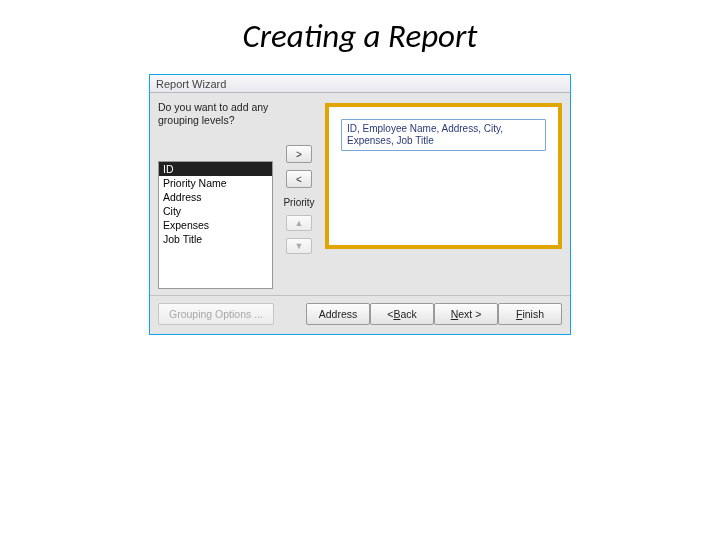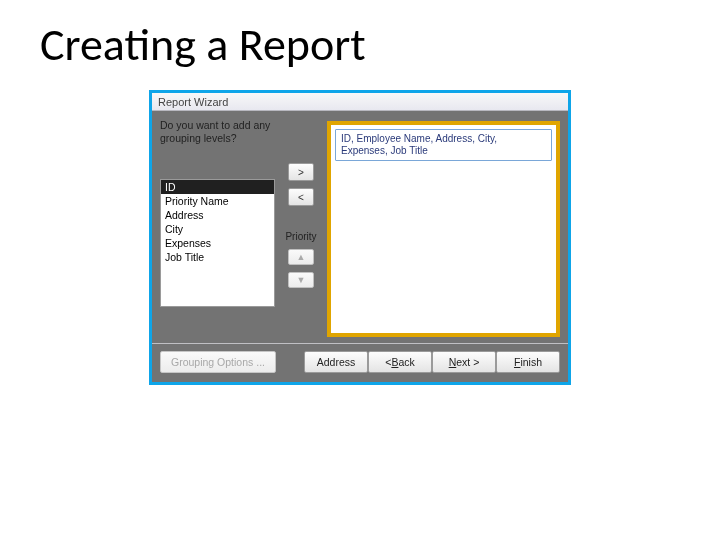--- a/index.html
+++ b/index.html
@@ -8,44 +8,46 @@
     width: 720px;
     height: 540px;
     background: #fff;
     font-family: "Segoe UI", Tahoma, sans-serif;
     color: #000;
   }
   .slide {
     padding: 10px 40px 0 40px;
   }
   .title {
+    text-align: center;
     font-family: Calibri, "Segoe UI", sans-serif;
-    font-size: 46px;
+    font-size: 33px;
     font-weight: 400;
     margin: 6px 0 18px 0;
+    font-style: italic;
   }
   .bullet {
     font-family: Calibri, "Segoe UI", sans-serif;
     font-size: 22px;
     line-height: 1.25;
     margin: 0 0 12px 0;
     padding-left: 22px;
     position: relative;
   }
   .bullet::before {
     content: "•";
     position: absolute;
     left: 4px;
     top: 0;
   }
   .wizard {
     width: 422px;
     margin: 2px auto 0 auto;
-    border: 3px solid #0ea5e9;
-    background: #737373;
+    border: 1px solid #0ea5e9;
+    background: #e5e5e5;
     font-size: 11px;
   }
   .wiz-titlebar {
     height: 18px;
     padding: 2px 6px;
     background: linear-gradient(#f8f8f8,#e8e8f0);
     border-bottom: 1px solid #b8b8c0;
     color: #444;
     font-size: 11px;
     display: flex;
@@ -98,21 +100,21 @@
     border-radius: 2px;
     background: linear-gradient(#fdfdfd,#e4e4e4);
     font-size: 10px;
     display: flex;
     align-items: center;
     justify-content: center;
     color: #333;
   }
   .priority-label {
     font-size: 10px;
-    margin-top: 18px;
+    margin-top: 2px;
     color: #222;
   }
   .priority-btn {
     width: 26px;
     height: 16px;
     border: 1px solid #c0c0c0;
     border-radius: 2px;
     background: linear-gradient(#fafafa,#ececec);
     font-size: 9px;
     display: flex;
@@ -120,22 +122,22 @@
     justify-content: center;
     color: #aaa;
   }
   .wiz-right {
     flex: 1;
     padding-top: 2px;
   }
   .preview-outer {
     border: 4px solid #e0a500;
     background: #fff;
-    height: 216px;
-    padding: 4px;
+    height: 146px;
+    padding: 12px;
   }
   .preview-header {
     border: 1px solid #7aa7d8;
     border-radius: 1px;
     background: #fff;
     padding: 3px 5px;
     font-size: 10px;
     color: #2a3a7a;
     line-height: 1.2;
   }

